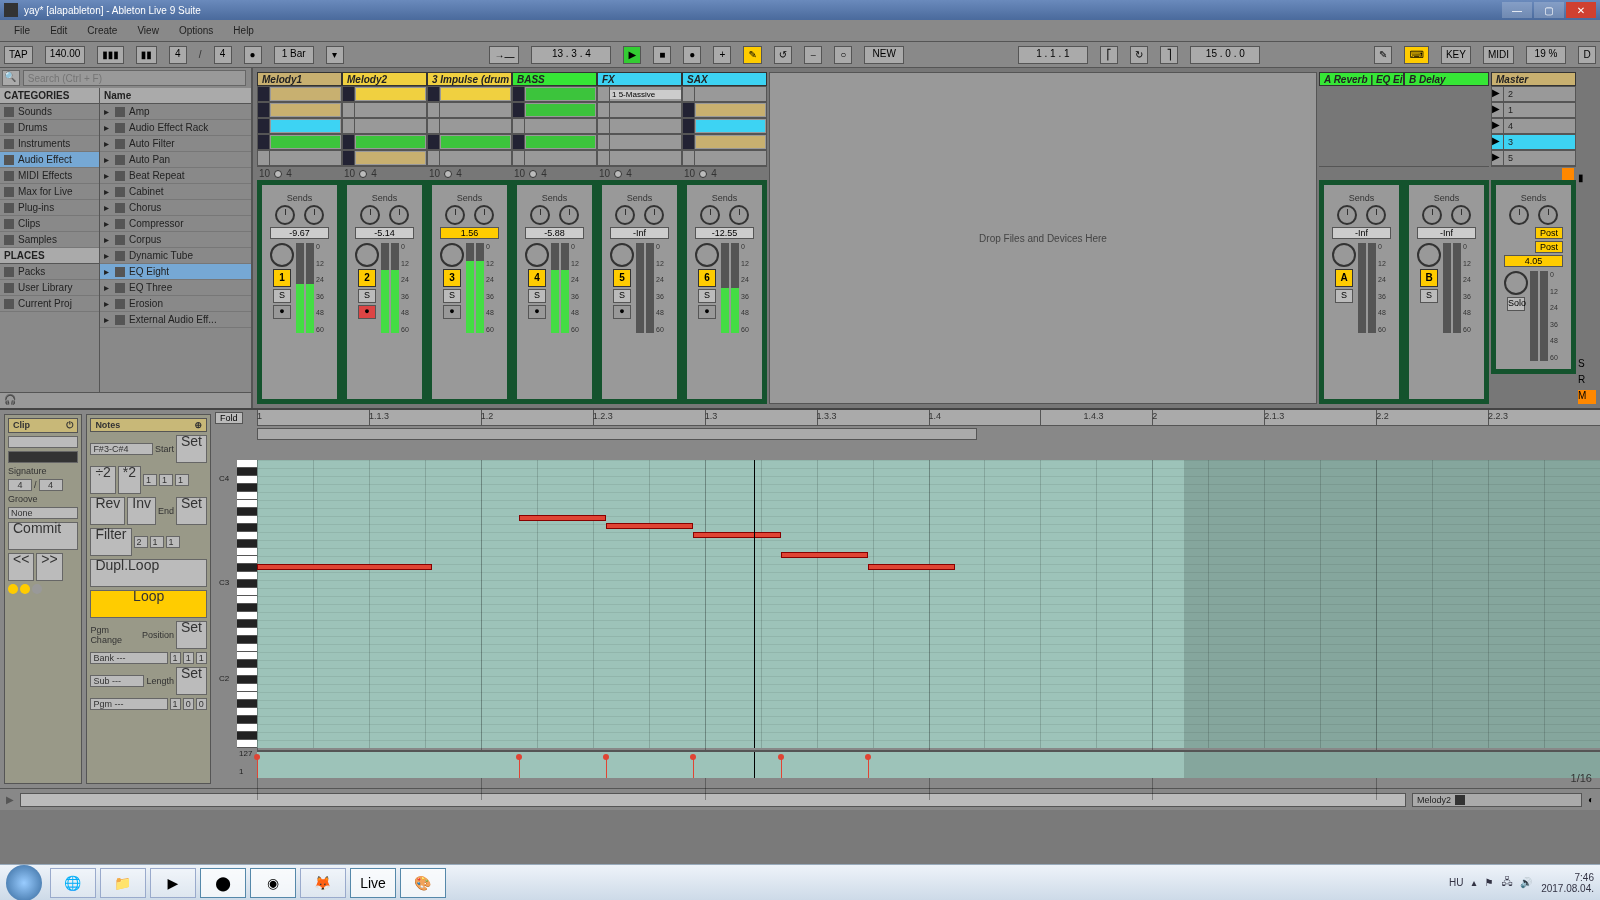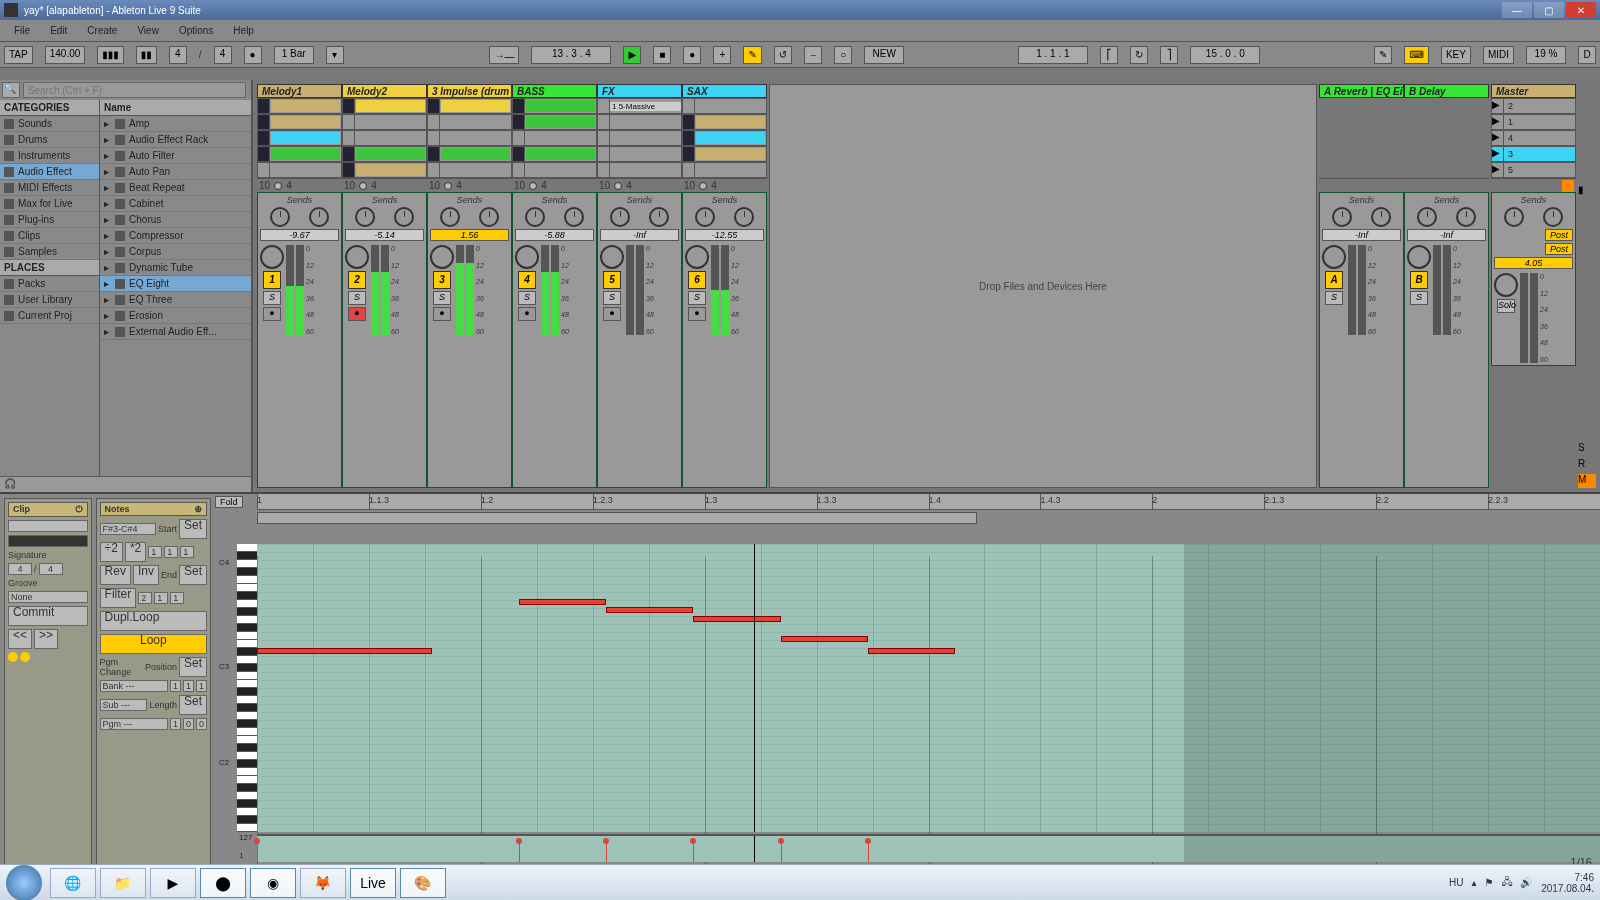--- a/index.html
+++ b/index.html
@@ -18,21 +18,21 @@
 
 
 .toolbar { height: 26px; background: #898989; display: flex; align-items: center; padding: 0 4px; border-bottom: 1px solid #555; gap: 12px; }
 .toolbar .btn { border: 1px solid #555; background: #aaa; padding: 1px 4px; height: 18px; min-width: 18px; display: inline-flex; align-items: center; justify-content: center; font-size: 10px; }
 .toolbar .val { background: #aaa; border: 1px solid #555; padding: 1px 4px; height: 18px; min-width: 40px; text-align: center; }
 .toolbar .play { background: #3c3; }
 .toolbar .yellow { background: #fc0; }
 .toolbar .sep { width: 20px; }
 
 
-.main { display: flex; height: 412px; margin-top: 12px; }
+.main { display: flex; height: 340px; }
 .browser { width: 253px; background: #898989; border-right: 2px solid #555; display: flex; flex-direction: column; }
 .search { height: 20px; background: #888; padding: 2px; }
 .search input { width: calc(100% - 24px); height: 16px; background: #999; border: 1px solid #666; padding: 0 4px; font-size: 10px; }
 .search .sicon { width: 18px; height: 16px; display: inline-block; vertical-align: top; background: #aaa; border: 1px solid #666; text-align: center; }
 .cats { display: flex; flex: 1; overflow: hidden; }
 .catlist { width: 100px; border-right: 1px solid #555; }
 .catlist .hdr, .devlist .hdr { background: #aaa; padding: 2px 4px; font-weight: bold; border-bottom: 1px solid #555; color: #222; }
 .catlist .item, .devlist .item { padding: 2px 4px; border-bottom: 1px solid #777; display: flex; align-items: center; color: #222; gap: 4px; cursor: pointer; }
 .catlist .item.sel { background: #76a8d4; }
 .catlist .ic, .devlist .ic { width: 10px; height: 10px; background: #555; }
@@ -43,21 +43,21 @@
 
 .session { flex: 1; background: #777; display: flex; padding: 4px; gap: 2px; overflow: hidden; }
 .track { width: 85px; display: flex; flex-direction: column; }
 .track .hdr { height: 14px; font-size: 10px; font-weight: bold; font-style: italic; padding: 1px 4px; border: 1px solid #333; color: #222; overflow: hidden; white-space: nowrap; }
 .slots { display: flex; flex-direction: column; }
 .slot { height: 16px; border: 1px solid #555; background: #999; display: flex; align-items: center; }
 .slot .sbtn { width: 12px; height: 14px; border-right: 1px solid #555; }
 .slot .clip { flex: 1; margin: 0 1px; height: 12px; }
 .iobar { height: 14px; display: flex; gap: 4px; align-items: center; background: inherit; padding: 0 2px; border-top: 1px solid #555; color: #333; }
 .iobar .dot { width: 8px; height: 8px; border-radius: 50%; border: 1px solid #333; background: #bbb; }
-.mixer { flex: 1; background: #999; border: 1px solid #14532d; padding: 2px; display: flex; flex-direction: column; gap: 2px; font-style: italic; }
+.mixer { flex: 1; background: #999; border: 5px solid #14532d; padding: 8px; display: flex; flex-direction: column; gap: 2px; }
 .sends-lbl { font-size: 9px; color: #333; text-align: center; }
 .knobs { display: flex; justify-content: space-around; }
 .knob { width: 20px; height: 20px; border: 2px solid #333; border-radius: 50%; position: relative; }
 .knob::after { content: ''; position: absolute; left: 50%; top: 2px; width: 1px; height: 6px; background: #333; transform-origin: bottom; }
 .volrow { display: flex; gap: 2px; align-items: flex-start; }
 .volknob { width: 24px; height: 24px; border: 2px solid #333; border-radius: 50%; }
 .volval { background: #ccc; border: 1px solid #555; padding: 0 2px; font-size: 9px; text-align: center; margin-bottom: 2px; }
 .volval.y { background: #fc0; }
 .meter { width: 8px; height: 90px; background: #555; position: relative; }
 .meter .bar { position: absolute; bottom: 0; width: 100%; background: #4d4; }
@@ -69,21 +69,21 @@
 .droparea { flex: 1; background: #999; border: 1px solid #555; display: flex; align-items: center; justify-content: center; color: #444; }
 .master-slots .slot .lbl { font-size: 9px; color: #222; padding: 0 4px; }
 
 
 .editor { display: flex; height: 380px; border-top: 2px solid #444; }
 .clippanel { width: 215px; background: #888; padding: 4px; display: flex; gap: 4px; }
 .clipbox { flex: 1; background: #998; border: 1px solid #555; padding: 3px; display: flex; flex-direction: column; gap: 3px; font-size: 9px; color: #333; }
 .clipbox .title { background: #c8b878; padding: 1px 4px; font-weight: bold; display: flex; justify-content: space-between; border: 1px solid #555; }
 .clipbox input, .clipbox .fld { background: #bbb; border: 1px solid #666; width: 100%; font-size: 9px; padding: 0 2px; height: 12px; }
 .clipbox .row { display: flex; gap: 2px; align-items: center; }
-.clipbox .minibtn { background: #bbb; border: 1px solid #666; padding: 0 4px; font-size: 12px; height: 20px; line-height: 10px; }
+.clipbox .minibtn { background: #bbb; border: 1px solid #666; padding: 0 4px; font-size: 14px; height: 28px; line-height: 10px; }
 .clipbox .minibtn.y { background: #fc0; }
 .pianoroll { flex: 1; background: #888; position: relative; }
 .fold { position: absolute; left: 0; top: 2px; background: #bbb; border: 1px solid #555; padding: 0 4px; font-size: 9px; }
 .ruler { position: absolute; left: 42px; right: 0; top: 0; height: 16px; border-bottom: 1px solid #555; background: #aaa; }
 .ruler span { position: absolute; font-size: 9px; color: #333; top: 1px; }
 .ruler .tick { position: absolute; top: 0; bottom: 0; width: 1px; background: #555; }
 .keys { position: absolute; left: 22px; top: 50px; width: 20px; bottom: 40px; }
 .keys .oct { position: absolute; font-size: 8px; color: #222; left: -18px; }
 .key { height: 8px; border-bottom: 1px solid #555; background: #fff; }
 .key.black { background: #222; }
@@ -819,21 +819,21 @@
         <span style="left: 16.6667%;">1.2</span>
         <span class="tick" style="left: 25%;"></span>
         <span style="left: 25%;">1.2.3</span>
         <span class="tick" style="left: 33.3333%;"></span>
         <span style="left: 33.3333%;">1.3</span>
         <span class="tick" style="left: 41.6667%;"></span>
         <span style="left: 41.6667%;">1.3.3</span>
         <span class="tick" style="left: 50%;"></span>
         <span style="left: 50%;">1.4</span>
         <span class="tick" style="left: 58.3333%;"></span>
-        <span style="left: 58.3333%;">1.4.3</span>
+        <span style="left: 58.3333%; padding-left: 43px;">1.4.3</span>
         <span class="tick" style="left: 66.6667%;"></span>
         <span style="left: 66.6667%;">2</span>
         <span class="tick" style="left: 75%;"></span>
         <span style="left: 75%;">2.1.3</span>
         <span class="tick" style="left: 83.3333%;"></span>
         <span style="left: 83.3333%;">2.2</span>
         <span class="tick" style="left: 91.6667%;"></span>
         <span style="left: 91.6667%;">2.2.3</span>
       </div>
     <div class="loop" id="loopbar" style="width: 52%;"></div>

